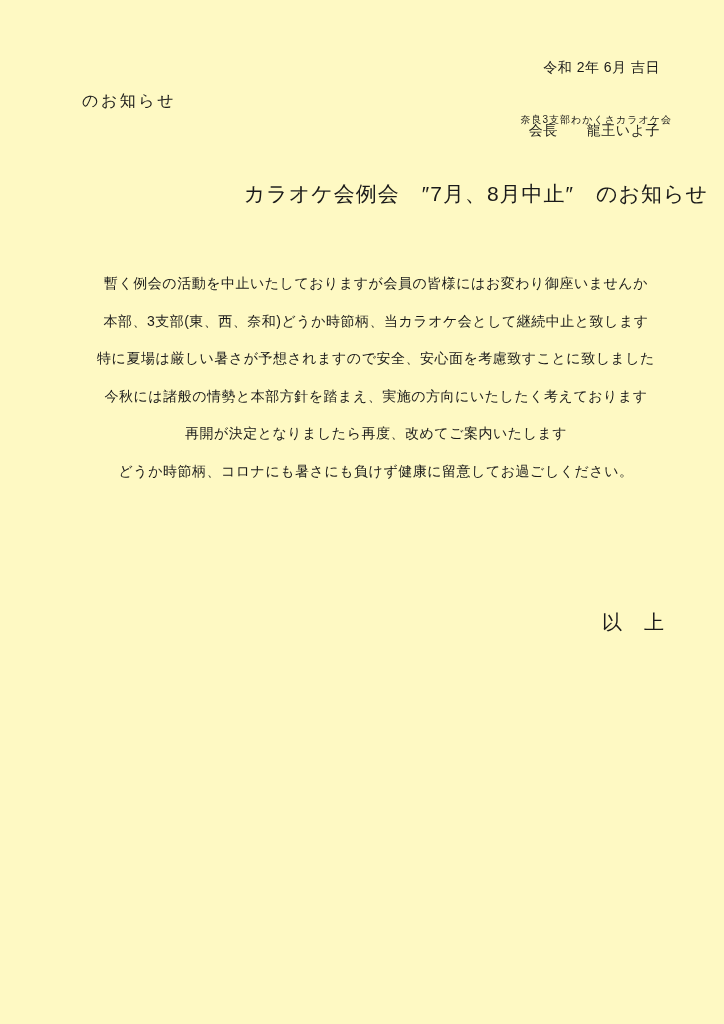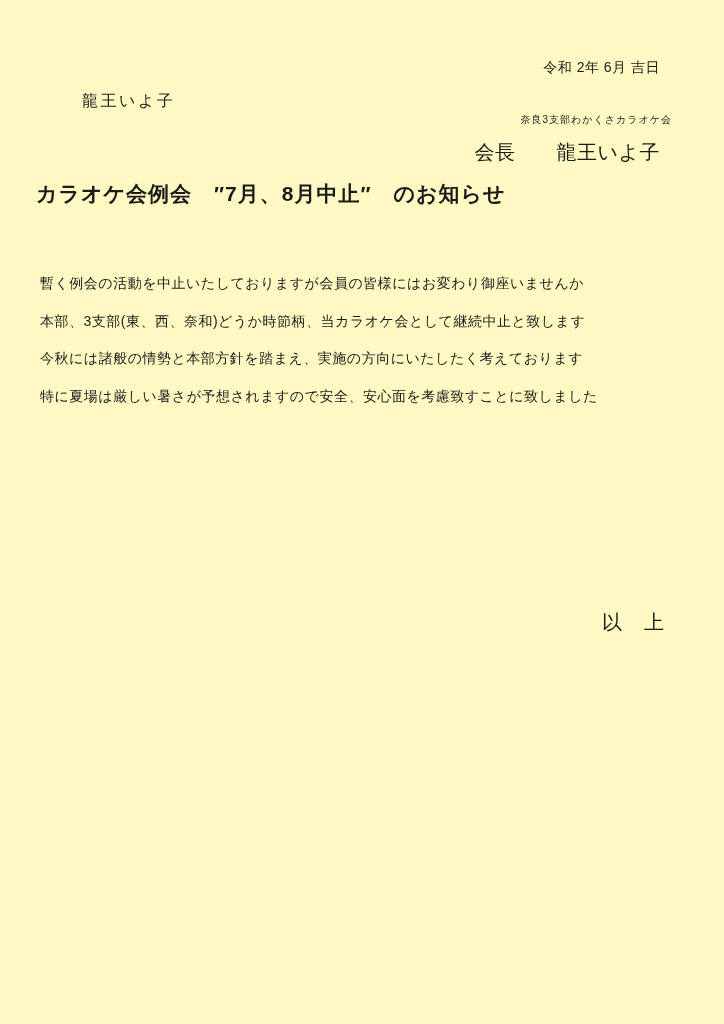--- a/index.html
+++ b/index.html
@@ -30,40 +30,41 @@
     font-size: 16px;
     letter-spacing: 2.5px;
   }
   .org {
     top: 113px;
     right: 52px;
     font-size: 10px;
     letter-spacing: 1px;
   }
   .president {
-    top: 139px;
+    top: 122px;
     right: 64px;
-    font-size: 20px;
+    font-size: 14px;
     letter-spacing: 0.5px;
   }
   .title {
     top: 180px;
     left: 36px;
     right: 16px;
     margin: 0;
-    text-align: left;
+    text-align: right;
     font-size: 21px;
-    font-weight: bold;
+    font-weight: normal;
     letter-spacing: 1px;
   }
   .body-block {
     position: absolute;
     top: 265px;
-    left: 40px;
+    left: 28px;
     right: 0;
+    text-align: center;
   }
   .body-line {
     margin: 0;
     height: 37.5px;
     line-height: 37.5px;
     font-size: 14px;
     letter-spacing: 0.5px;
     white-space: nowrap;
   }
   .closing {
@@ -73,30 +74,32 @@
     letter-spacing: 1px;
   }
 </style>
 </head>
 <body>
 
 <div class="page">
 
   <div class="abs date">令和 2年 6月 吉日</div>
 
-  <div class="abs recipient">龍王いよ子</div>
+  <div class="abs recipient">のお知らせ</div>
 
   <div class="abs org">奈良3支部わかくさカラオケ会</div>
 
   <div class="abs president">会長　　龍王いよ子</div>
 
   <h1 class="abs title">カラオケ会例会　″7月、8月中止″　のお知らせ</h1>
 
   <div class="body-block">
     <p class="body-line">暫く例会の活動を中止いたしておりますが会員の皆様にはお変わり御座いませんか</p>
     <p class="body-line">本部、3支部(東、西、奈和)どうか時節柄、当カラオケ会として継続中止と致します</p>
+    <p class="body-line">特に夏場は厳しい暑さが予想されますので安全、安心面を考慮致すことに致しました</p>
     <p class="body-line">今秋には諸般の情勢と本部方針を踏まえ、実施の方向にいたしたく考えております</p>
-    <p class="body-line">特に夏場は厳しい暑さが予想されますので安全、安心面を考慮致すことに致しました</p>
+    <p class="body-line">再開が決定となりましたら再度、改めてご案内いたします</p>
+    <p class="body-line">どうか時節柄、コロナにも暑さにも負けず健康に留意してお過ごしください。</p>
   </div>
 
   <div class="abs closing">以　上</div>
 
 </div>
 
 </body></html>

